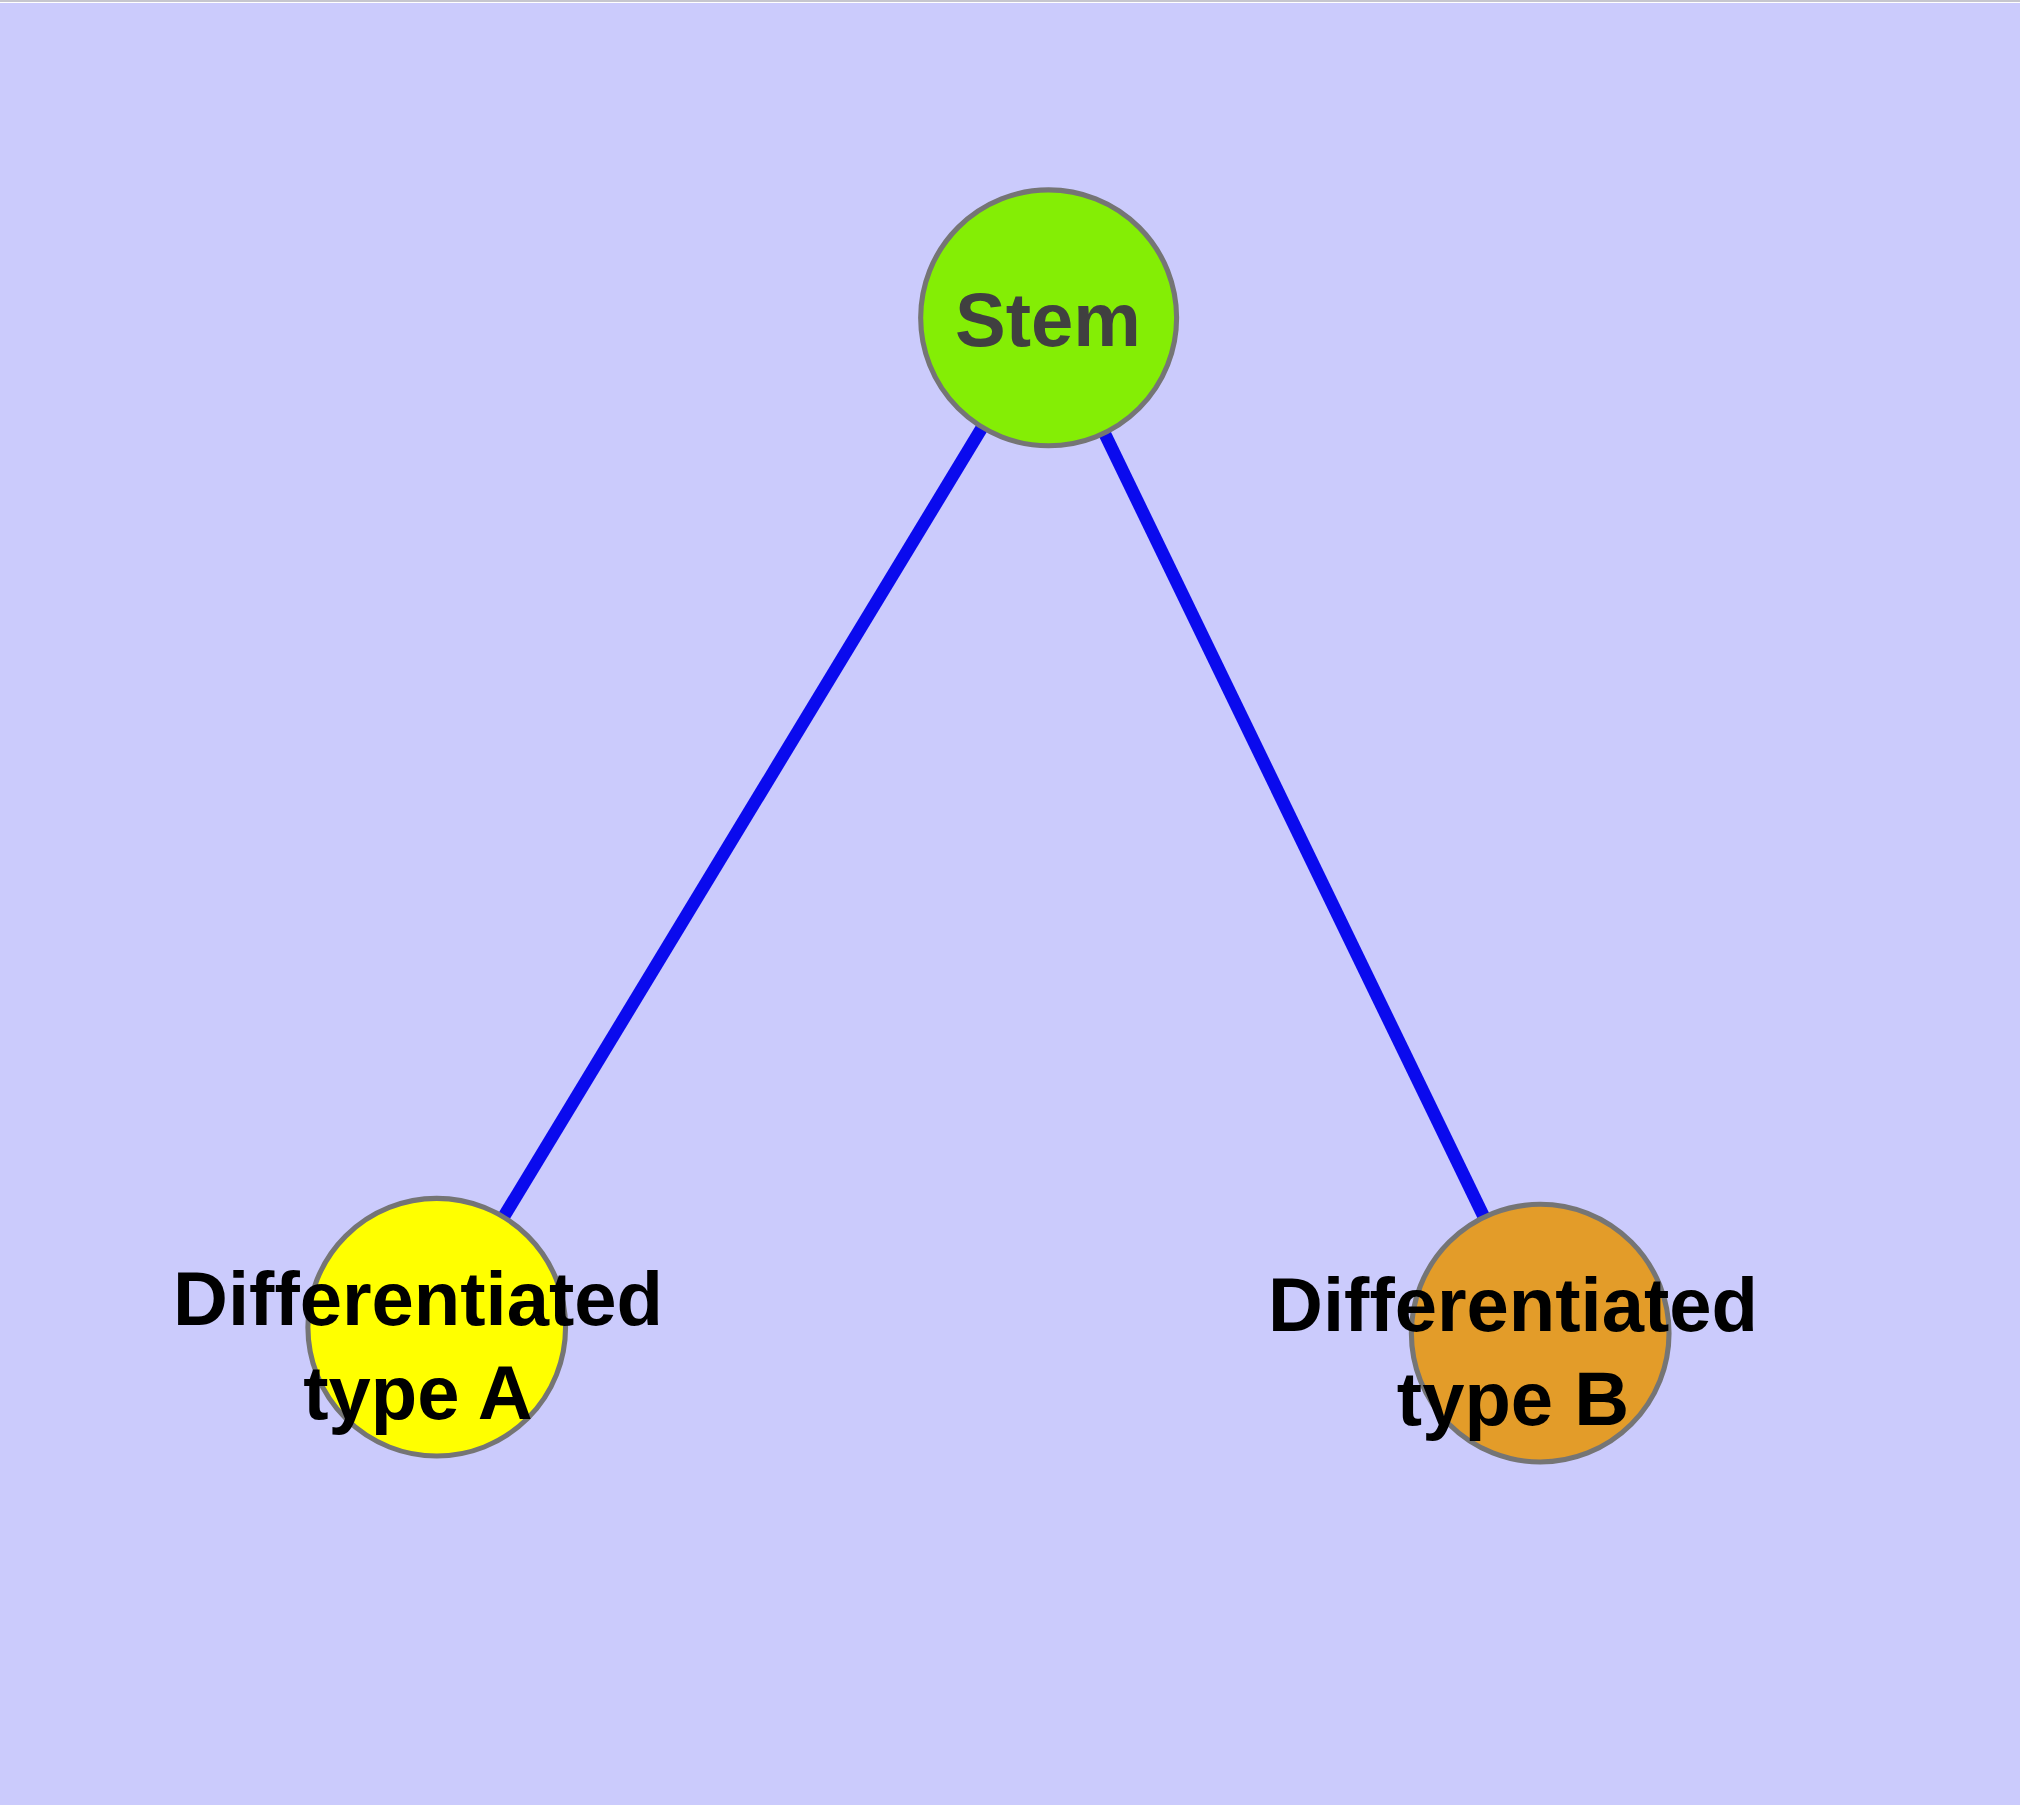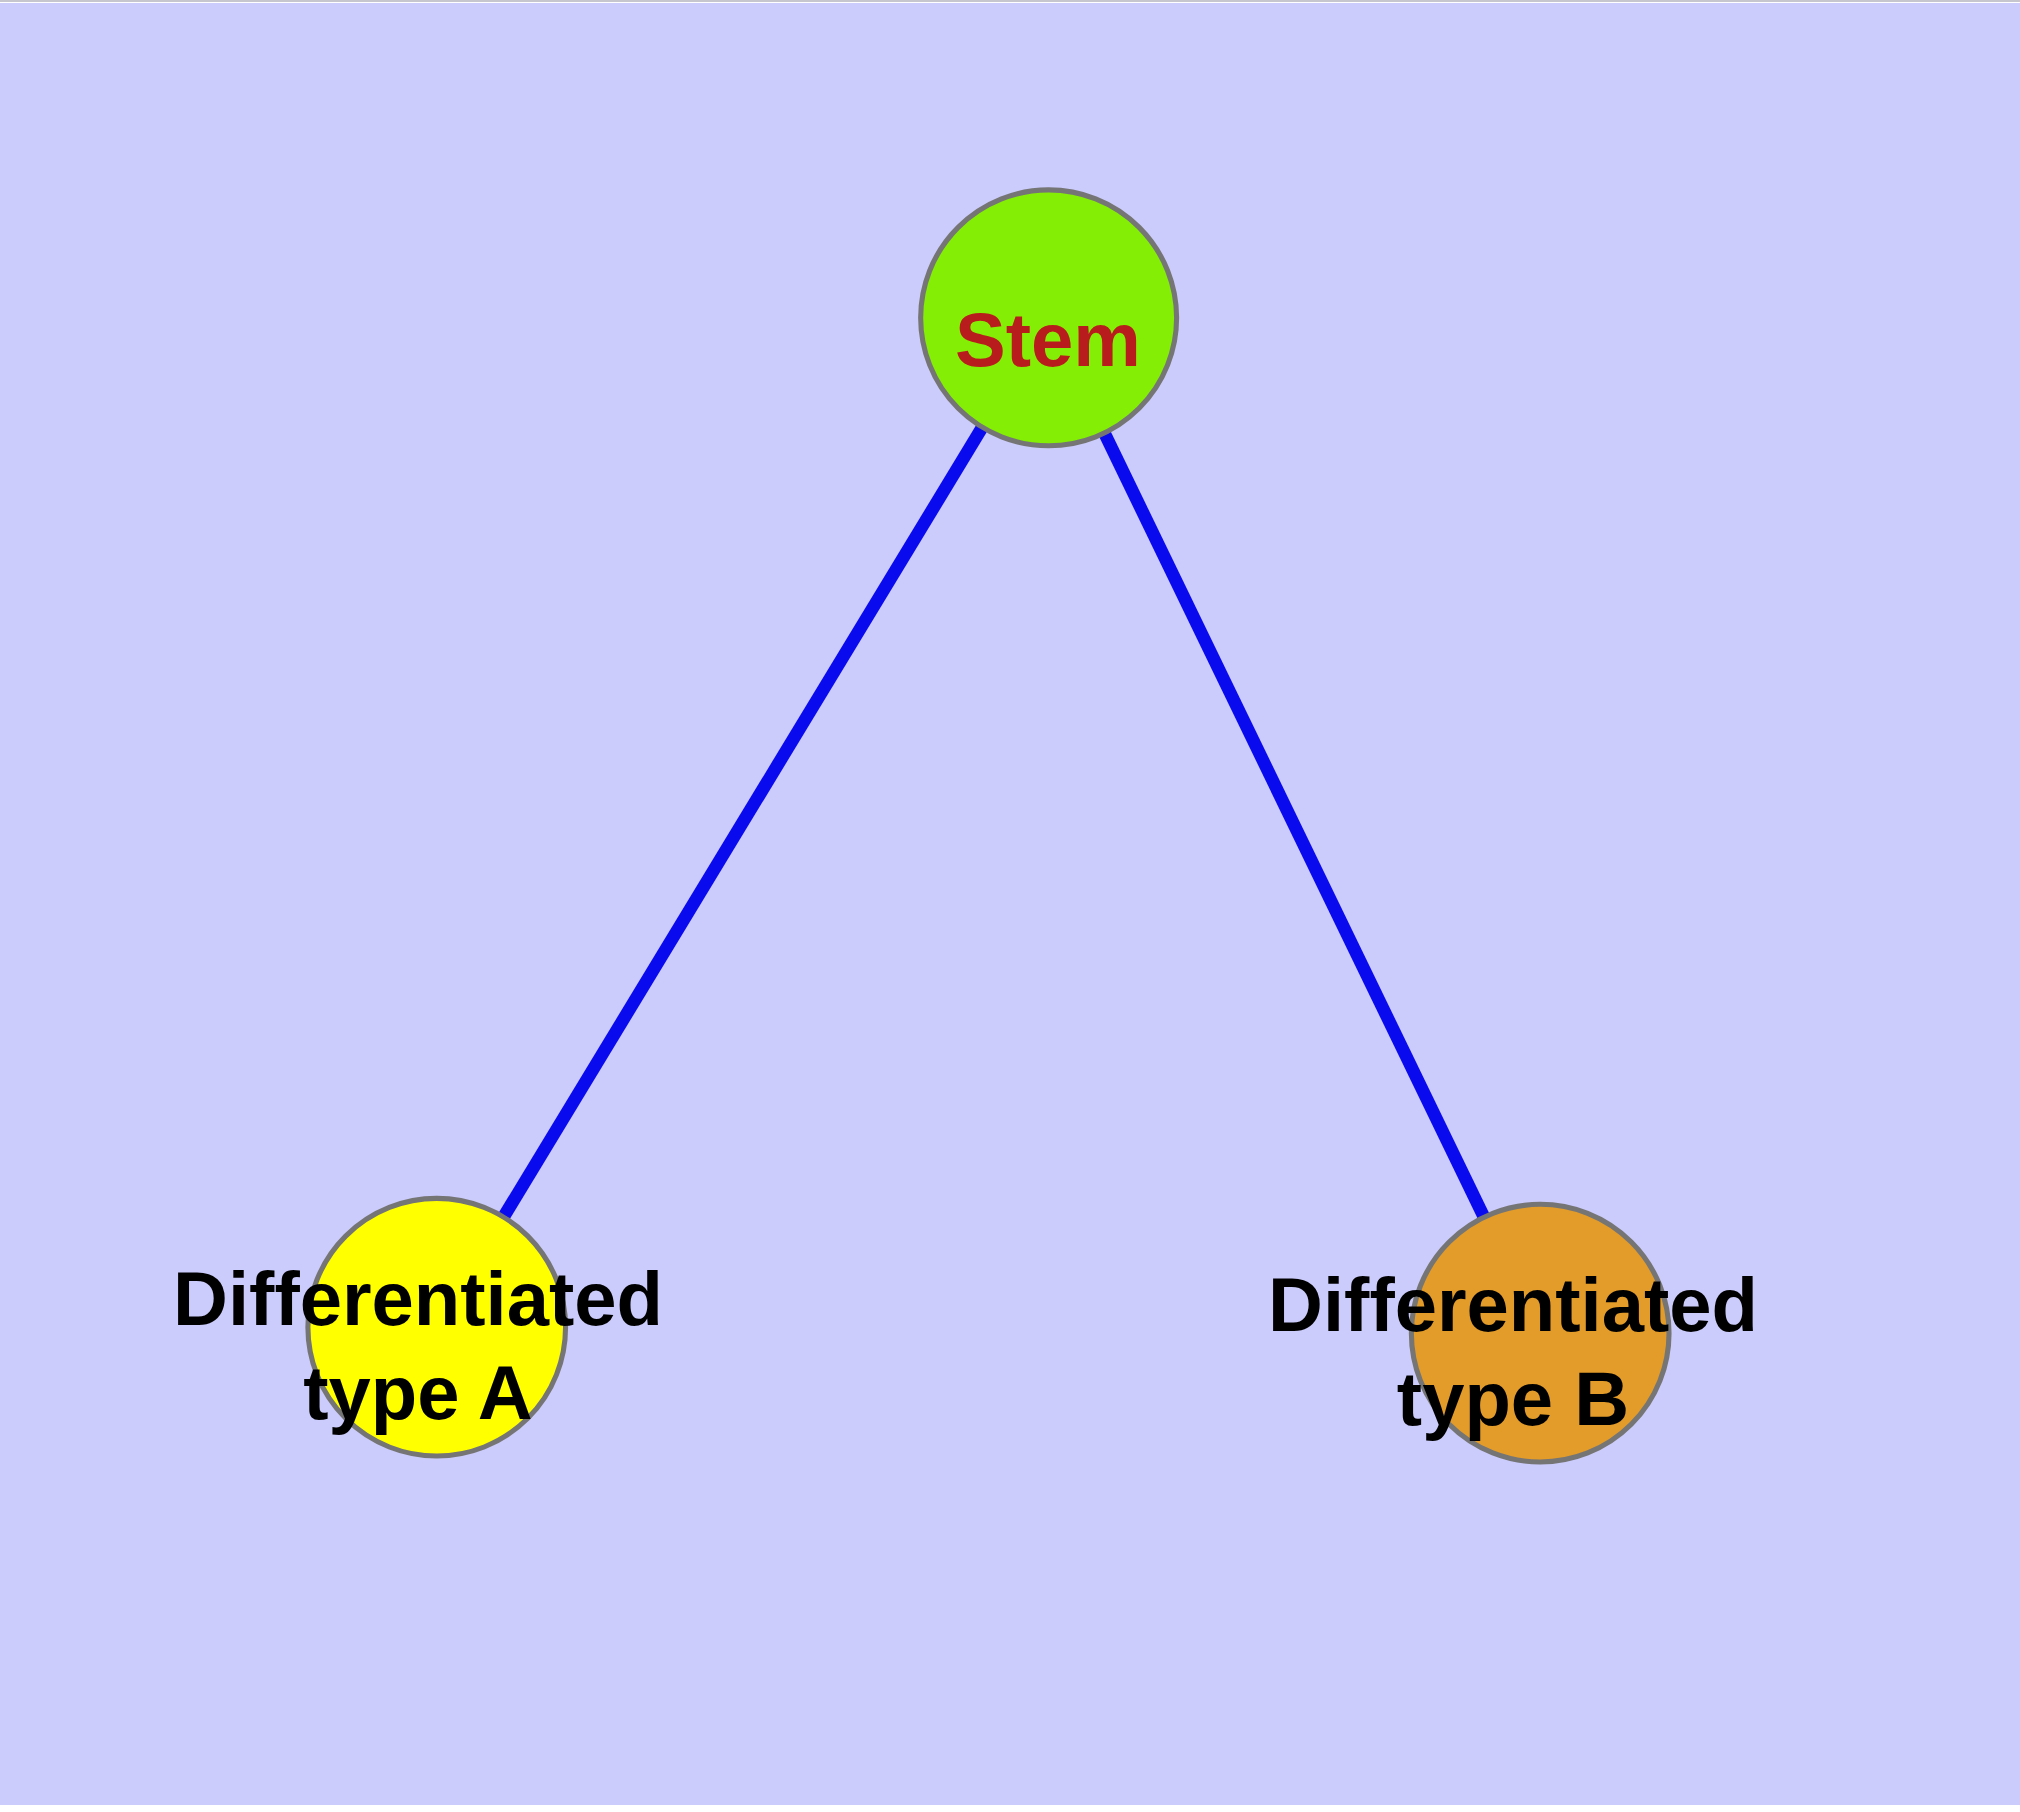--- a/index.html
+++ b/index.html
@@ -46,21 +46,21 @@
 
 <div id="canvas" style="background: rgb(203, 203, 252); width: 2021px; height: 1812px;">
   <svg id="graph-svg" width="2021" height="1812" viewBox="0 0 2384 2138">
       <line x1="1237" y1="375" x2="515" y2="1566" stroke="#0A0AEE" stroke-width="15"></line>
       <line x1="1237" y1="375" x2="1817" y2="1573" stroke="#0A0AEE" stroke-width="15"></line>
       <circle cx="1237" cy="375" r="151" fill="#84EE05" stroke="#757575" stroke-width="6"></circle>
       <circle cx="515" cy="1566" r="152" fill="#FFFF00" stroke="#757575" stroke-width="6"></circle>
       <circle cx="1817" cy="1573" r="152" fill="#E39C29" stroke="#757575" stroke-width="6"></circle>
     </svg>
 
-  <div class="node-label" style="left: 1048px; top: 340px; color: #b91c1c;">Stem</div>
+  <div class="node-label" style="left: 1048px; top: 320px; color: #404040;">Stem</div>
   <div class="node-label" style="left: 418px; top: 1346px; color: rgb(0, 0, 0);">Differentiated
 type A</div>
   <div class="node-label" style="left: 1513px; top: 1352px; color: rgb(0, 0, 0);">Differentiated
 type B</div>
 
   <div class="edge-artifact-top1" style="background: rgb(198, 198, 206);"></div>
   <div class="edge-artifact-top2" style="background: rgb(255, 255, 255);"></div>
   <div class="edge-artifact-bottom" style="background: rgb(255, 255, 255);"></div>
 </div>
 

